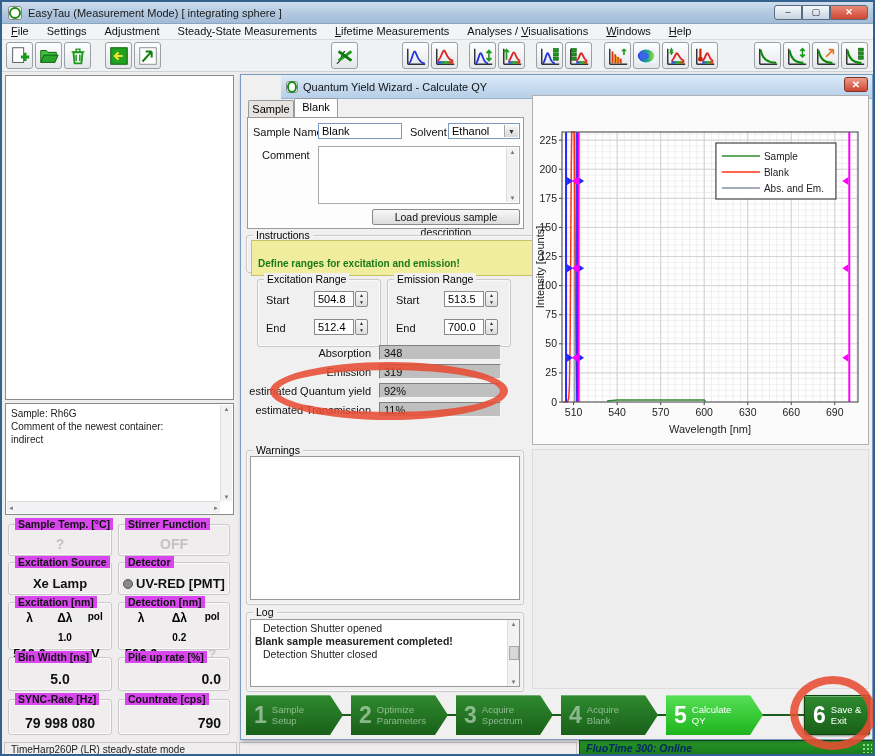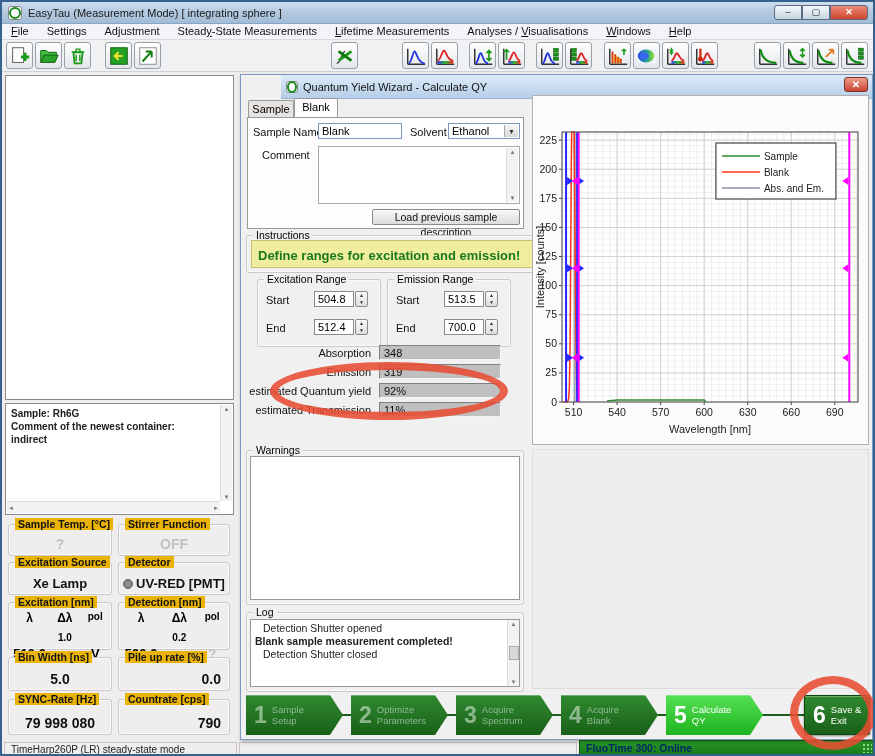--- a/index.html
+++ b/index.html
@@ -30,35 +30,35 @@
     background:linear-gradient(#ffffff,#e4e6e9); display:flex; align-items:center; justify-content:center; margin-right:2px; }
   .tbtn svg { width:22px; height:22px; }
   
   .box { position:absolute; background:#fff; border:1px solid #8a8a8a; }
   .sinfo { font-size:10px; line-height:13px; padding:3px 5px; color:#222; }
   .sb-v { position:absolute; top:1px; right:1px; bottom:13px; width:12px; background:#f2f1f3; border-left:1px solid #ddd;
     display:flex; flex-direction:column; justify-content:space-between; align-items:center; font-size:6px; color:#777; padding:1px 0;}
   .sb-h { position:absolute; left:1px; right:13px; bottom:1px; height:12px; background:#f2f1f3; border-top:1px solid #ddd;
     display:flex; justify-content:space-between; align-items:center; font-size:6px; color:#777; padding:0 1px;}
   .gb { position:absolute; border:1px solid #cbc7cb; border-radius:3px; box-shadow:inset 0 0 0 1px #fafafa; }
-  .gb-label { position:absolute; top:-7px; left:6px; padding:0 3px; font-size:10.5px; background:#eab308; white-space:nowrap; }
+  .gb-label { position:absolute; top:-7px; left:6px; padding:0 3px; font-size:10.5px; background:#d946ef; white-space:nowrap; }
   .sp .gb-label { font-weight:bold; color:#111; }
   .gb-val { position:absolute; left:0; right:0; bottom:3px; text-align:center; font-size:14px; font-weight:bold; color:#111; }
   .gray { color:#c3c0c3 !important; }
   .lam-grid { position:absolute; left:2px; right:2px; top:8px; display:grid; grid-template-columns:38% 34% 28%; text-align:center; }
   .lam-h { font-size:12px; font-weight:bold; }
   .lam-v1 { font-size:13px; font-weight:bold; margin-top:21px; }
   .lam-v2 { font-size:10px; font-weight:bold; margin-top:7px; }
   .det-ind { display:inline-block; width:10px; height:10px; border-radius:50%; background:#8a8a8a; border:1px solid #555;
     margin-right:3px; vertical-align:-1px; }
   
   .statusseg { position:absolute; height:14px; border:1px solid #c9c5c9; font-size:10px; color:#222;
     padding:1px 6px; background:#f0edef; }
   .statusgreen { position:absolute; background:linear-gradient(#2a9a2a,#177817); border:1px solid #0d5c0d;
-    color:#002a66; font-weight:bold; font-size:10.5px; padding:1px 6px; }
+    color:#002a66; font-weight:bold; font-size:10.5px; padding:1px 6px;font-style:italic; }
   .grip { position:absolute; right:2px; bottom:2px; width:9px; height:9px;
     background:radial-gradient(circle at 30% 30%, #8fdc8f 1px, transparent 1.2px) 0 0/4px 4px; }
   
   .dialog { position:absolute; left:238px; top:72px; width:633px; height:666px; background:#f0f0f0;
     border:1px solid #7a9ac0; box-shadow:1px 2px 4px rgba(0,0,0,.25); }
   .dlg-title { position:absolute; left:0; top:0; right:0; height:24px;
     background:linear-gradient(#dcebf8,#b6cee8); border-bottom:1px solid #9ab4d0;
     display:flex; align-items:center; padding:0 5px; font-size:11px; color:#111;margin-left:40px; }
   .dlg-close { position:absolute; right:4px; top:2px; width:24px; height:15px; border:1px solid #7c352b; border-radius:3px;
     background:linear-gradient(#ee9b8a,#cc4733); color:#fff; font-size:10px; font-weight:bold; text-align:center; line-height:13px; }
@@ -70,21 +70,21 @@
   .tinput { position:absolute; background:#fff; border:1px solid #7a9ac0; font-size:11px; padding:1px 3px; }
   .combo-arrow { position:absolute; right:1px; top:1px; bottom:1px; width:14px; background:linear-gradient(#f6f6f6,#d8d8d8);
     border-left:1px solid #aaa; font-size:7px; text-align:center; line-height:13px; color:#333; }
   .spin { position:absolute; width:54px; height:16px; }
   .spin .val { position:absolute; left:0; top:0; width:40px; height:16px; border:1px solid #8a8a8a; background:#fff;
     font-size:11px; padding:1px 3px; }
   .spin .btns { position:absolute; right:0; top:0; width:13px; height:16px; border:1px solid #8a8a8a; background:linear-gradient(#fafafa,#ddd);
     font-size:5px; line-height:7px; text-align:center; color:#333; border-radius:2px; }
   .btn { position:absolute; border:1px solid #8a8a8a; border-radius:2px; background:linear-gradient(#f8f8f8,#dcdcdc);
     font-size:10.5px; text-align:center; color:#111; }
-  .ybox { position:absolute; background:#f0ee9e; border:1px solid #c9c168; font-size:13px; font-weight:bold; color:#1a7a1a; padding:7px 6px; }
+  .ybox { position:absolute; background:#f0ee9e; border:1px solid #c9c168; font-size:10px; font-weight:bold; color:#1a7a1a; padding:17px 6px; }
   .rrow-label { position:absolute; width:130px; text-align:right; font-size:11px; color:#111; }
   .rrow-val { position:absolute; left:138px; width:122px; height:15px; background:#bfbfbf;
     border-top:1px solid #808080; border-left:1px solid #808080; border-bottom:1px solid #f5f5f5; border-right:1px solid #f5f5f5;
     font-size:11px; padding:1px 4px; color:#111; }
   .logline { font-size:10.5px; line-height:13px; padding-left:10px; color:#222; }
   .logline.bold { font-weight:bold; padding-left:2px; }
   
   .chart-panel { position:absolute; left:291px; top:20px; width:337px; height:350px; background:#fbfbfb; border:1px solid #b0b0b0; }
   .chart-title { position:absolute; left:3px; top:5px; right:3px; height:22px; background:#f3f3f3; border:1px solid #e0e0e0;
     text-align:center; font-size:15px; font-weight:bold; color:#b4c0d4; padding-top:2px; }
@@ -308,21 +308,21 @@
             <rect x="16" y="7.9" width="5" height="3.2"></rect>
             <rect x="16" y="12.3" width="5" height="3.2"></rect>
           </g>
         </svg>
       </div>
   </div>
 
   <div class="box" style="left:3px;top:73px;width:229px;height:325px;"></div>
 
   <div class="box" style="left:3px;top:401px;width:229px;height:112px;">
-    <div class="sinfo" style="margin-right:30px;font-weight:bold;">
+    <div class="sinfo" style="margin-right:30px;">
       <div>Sample: Rh6G</div>
       <div>Comment of the newest container:</div>
       <div>indirect</div>
     </div>
     <div class="sb-v">
         <span>▲</span>
         <span>▼</span>
       </div>
     <div class="sb-h">
         <span>◄</span>

